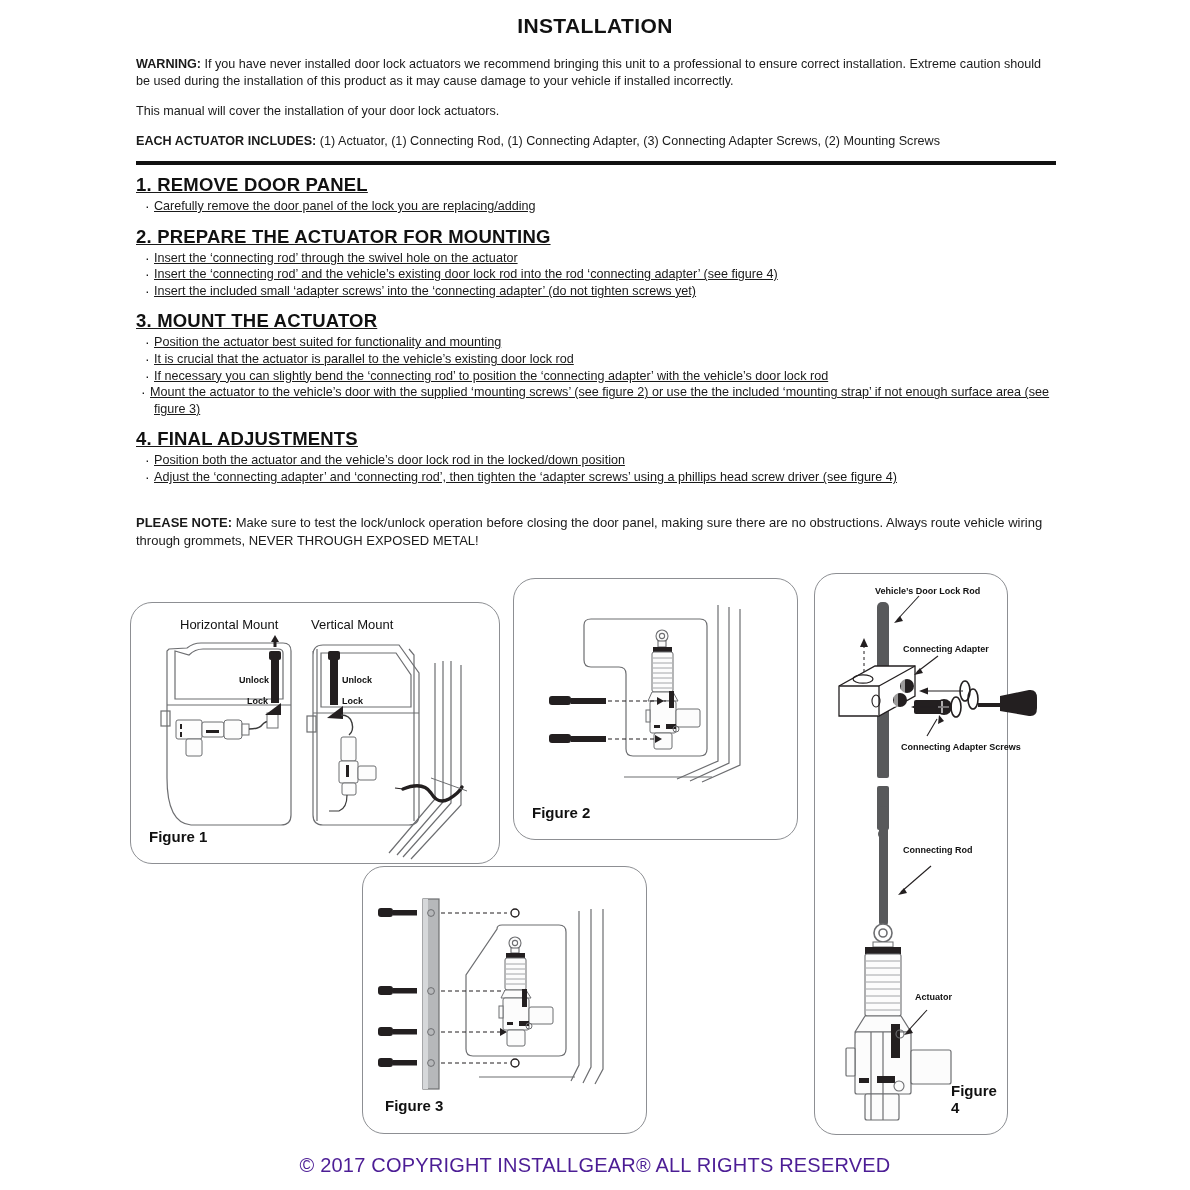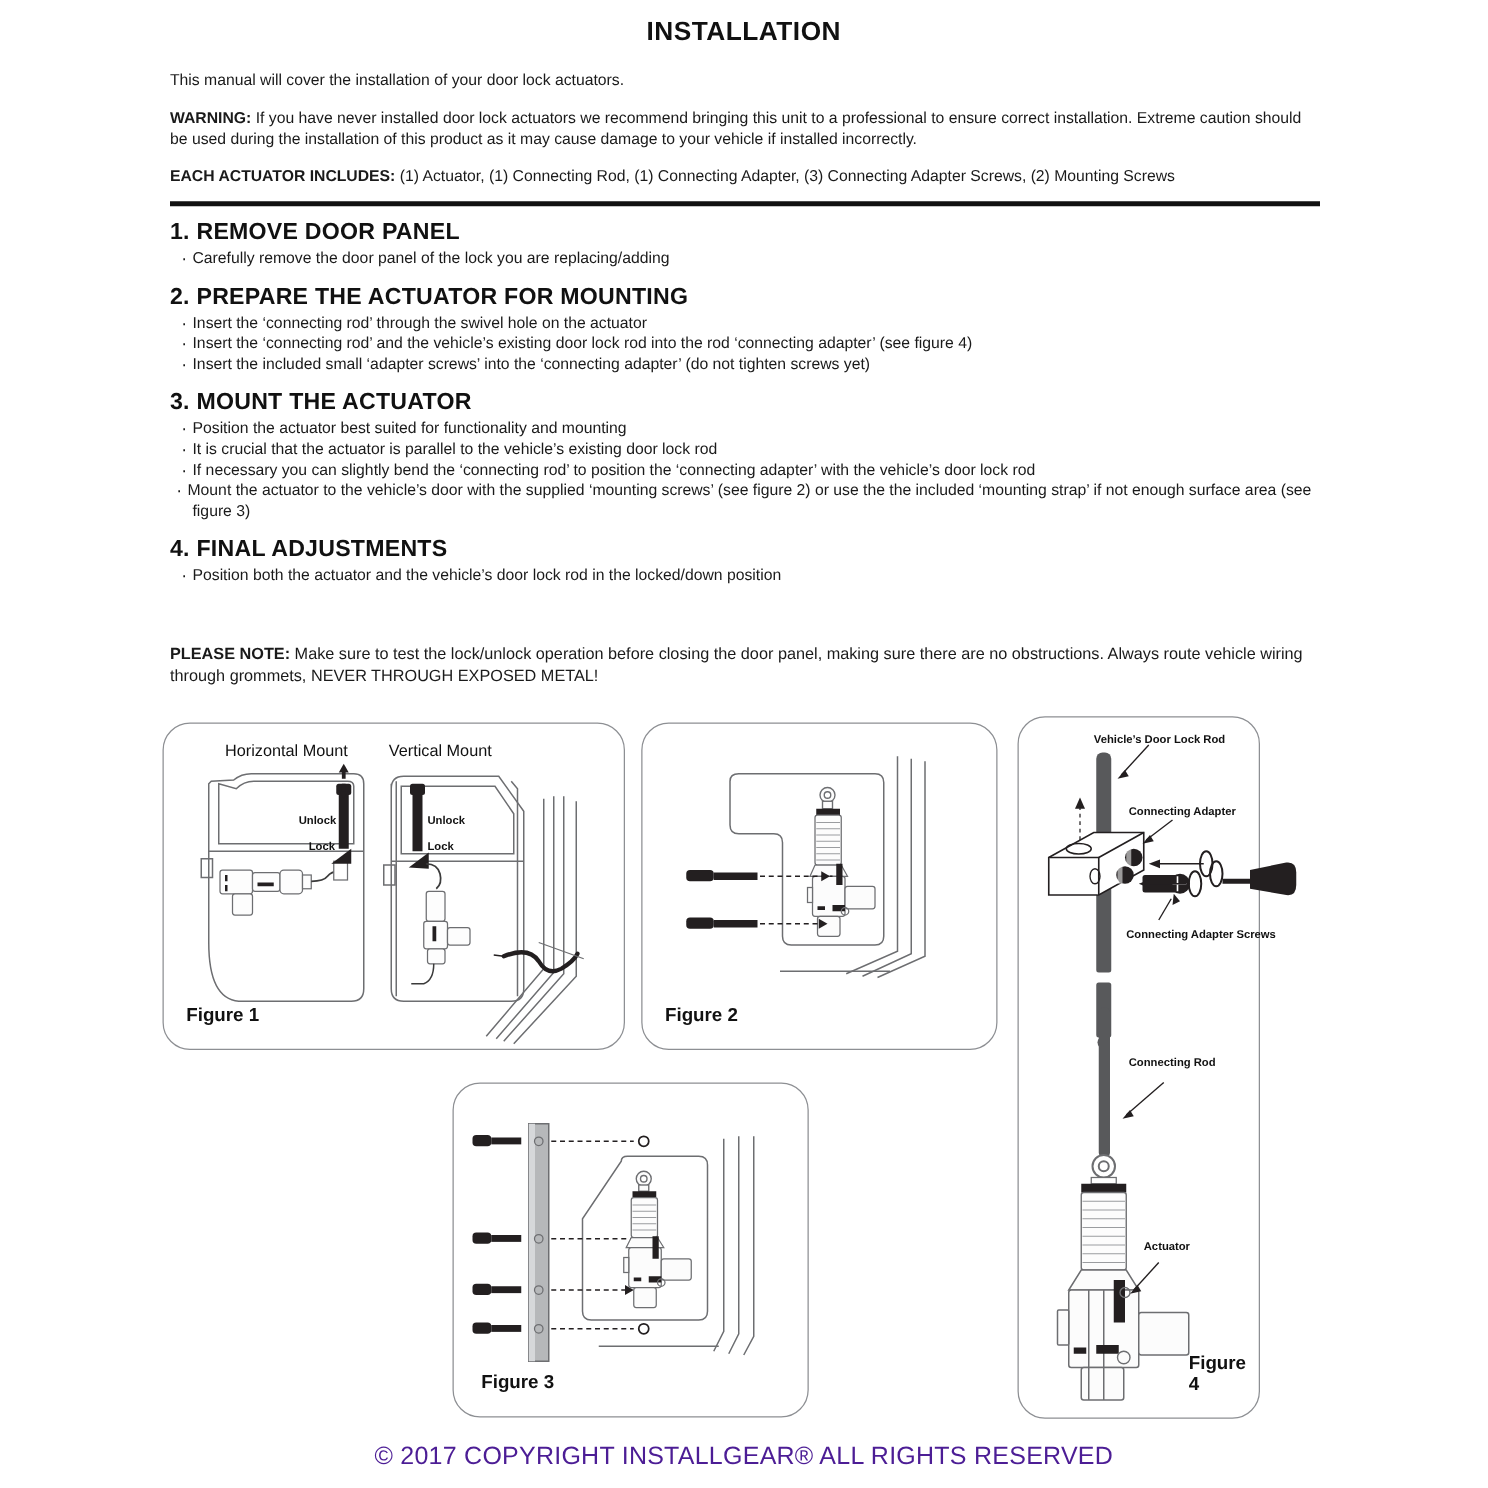--- a/index.html
+++ b/index.html
@@ -59,21 +59,21 @@
     background: #111;
   }
 
   
   .sections {
     position: absolute;
     left: 136px;
     top: 174px;
     width: 920px;
   }
-  .section { margin-bottom: 11px; }
+  .section { margin-bottom: 11px; text-decoration: underline; }
   .section h2 {
     font-size: 18.5px;
     font-weight: bold;
     letter-spacing: 0.2px;
     margin: 0 0 2px 0;
     color: #111;
   }
   .bullets { list-style: none; margin: 0; padding: 0; }
   .bullets li {
     font-size: 12.6px;
@@ -102,21 +102,21 @@
   }
 
   
   .fig {
     position: absolute;
     border: 1.6px solid #8d8f93;
     border-radius: 22px;
     background: #fff;
     box-sizing: border-box;
   }
-  #fig1 { left: 130px;  top: 578px;  width: 370px; height: 262px; }
+  #fig1 { left: 130px;  top: 602px;  width: 370px; height: 262px; }
   #fig2 { left: 513px;  top: 578px;  width: 285px; height: 262px; }
   #fig3 { left: 362px;  top: 866px;  width: 285px; height: 268px; }
   #fig4 { left: 814px;  top: 573px;  width: 194px; height: 562px; }
 
   .fig-caption {
     position: absolute;
     font-size: 15px;
     font-weight: bold;
     color: #111;
   }
@@ -148,24 +148,24 @@
   svg { display: block; }
 </style>
 </head>
 <body>
 
 <div class="page">
 
   <div class="doc-title">INSTALLATION</div>
 
   <div class="intro-block">
-    <p class="intro-line">This manual will cover the installation of your door lock actuators.</p>
     <p class="intro-line">
       <span class="lbl">WARNING:</span><span> If you have never installed door lock actuators we recommend bringing this unit to a professional to ensure correct installation. Extreme caution should be used during the installation of this product as it may cause damage to your vehicle if installed incorrectly.</span>
     </p>
+    <p class="intro-line">This manual will cover the installation of your door lock actuators.</p>
     <p class="intro-line last">
       <span class="lbl">EACH ACTUATOR INCLUDES:</span><span> (1) Actuator, (1) Connecting Rod, (1) Connecting Adapter, (3) Connecting Adapter Screws, (2) Mounting Screws</span>
     </p>
   </div>
 
   <div class="rule"></div>
 
   <div class="sections">
 
     <div class="section">
@@ -191,20 +191,21 @@
         <li>It is crucial that the actuator is parallel to the vehicle’s existing door lock rod</li>
         <li>If necessary you can slightly bend the ‘connecting rod’ to position the ‘connecting adapter’ with the vehicle’s door lock rod</li>
         <li class="nohang">Mount the actuator to the vehicle’s door with the supplied ‘mounting screws’ (see figure 2) or use the the included ‘mounting strap’ if not enough surface area (see figure 3)</li>
       </ul>
     </div>
 
     <div class="section">
       <h2>4. FINAL ADJUSTMENTS</h2>
       <ul class="bullets">
         <li>Position both the actuator and the vehicle’s door lock rod in the locked/down position</li>
+        <li>Adjust the ‘connecting adapter’ and ‘connecting rod’, then tighten the ‘adapter screws’ using a phillips head screw driver (see figure 4)</li>
       </ul>
     </div>
   </div>
 
   <div class="note">
     <span class="lbl">PLEASE NOTE:</span><span> Make sure to test the lock/unlock operation before closing the door panel, making sure there are no obstructions. Always route vehicle wiring through grommets, NEVER THROUGH EXPOSED METAL!</span>
   </div>
 
   <div class="fig" id="fig1">
     <div class="fig-title" style="left:49px; top:14px;">Horizontal Mount</div>

